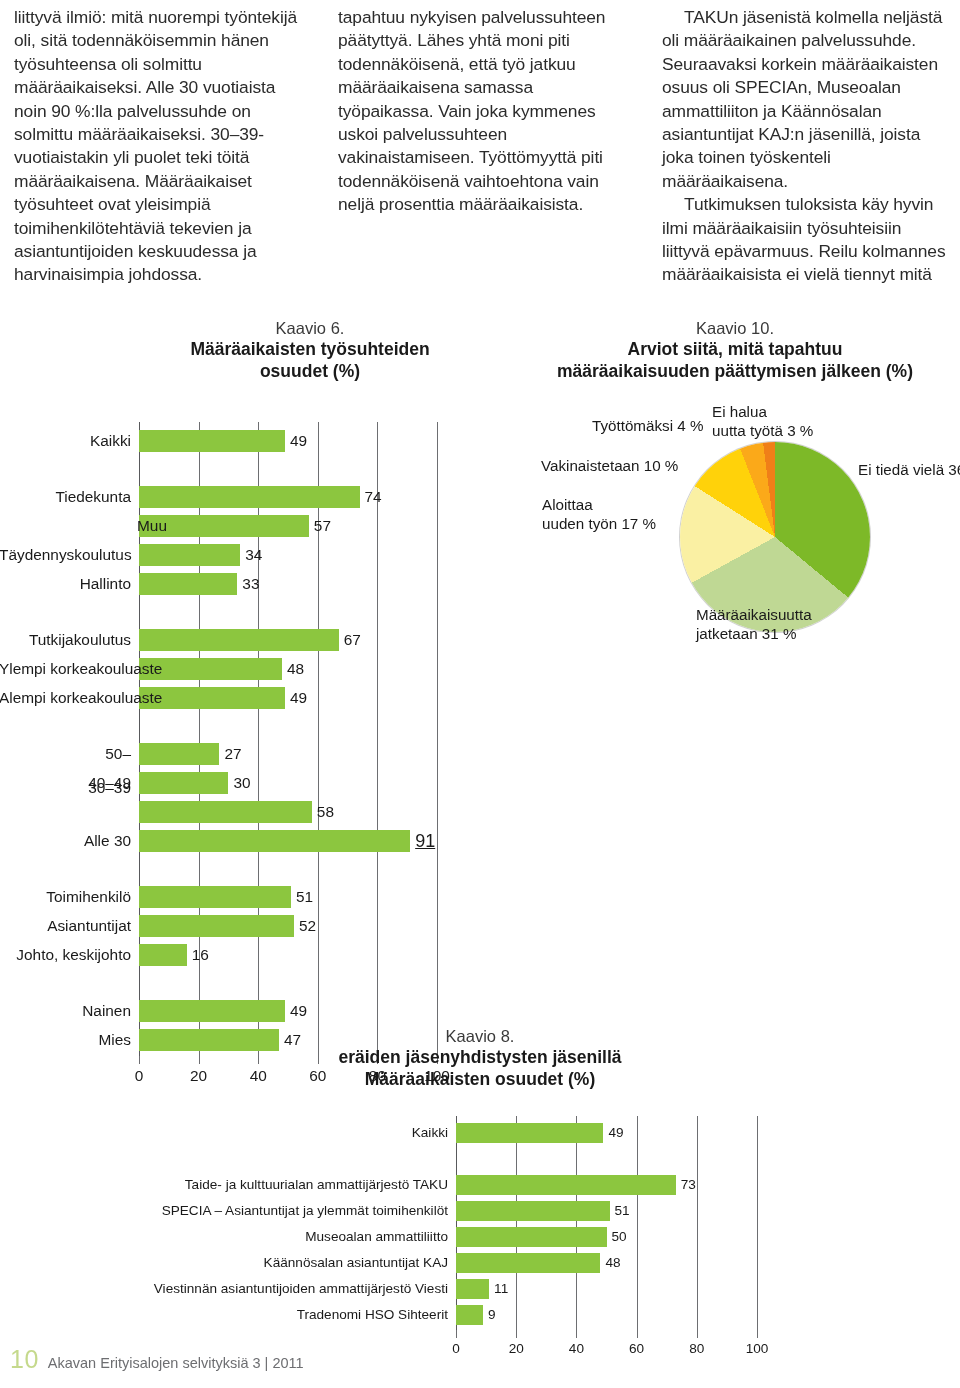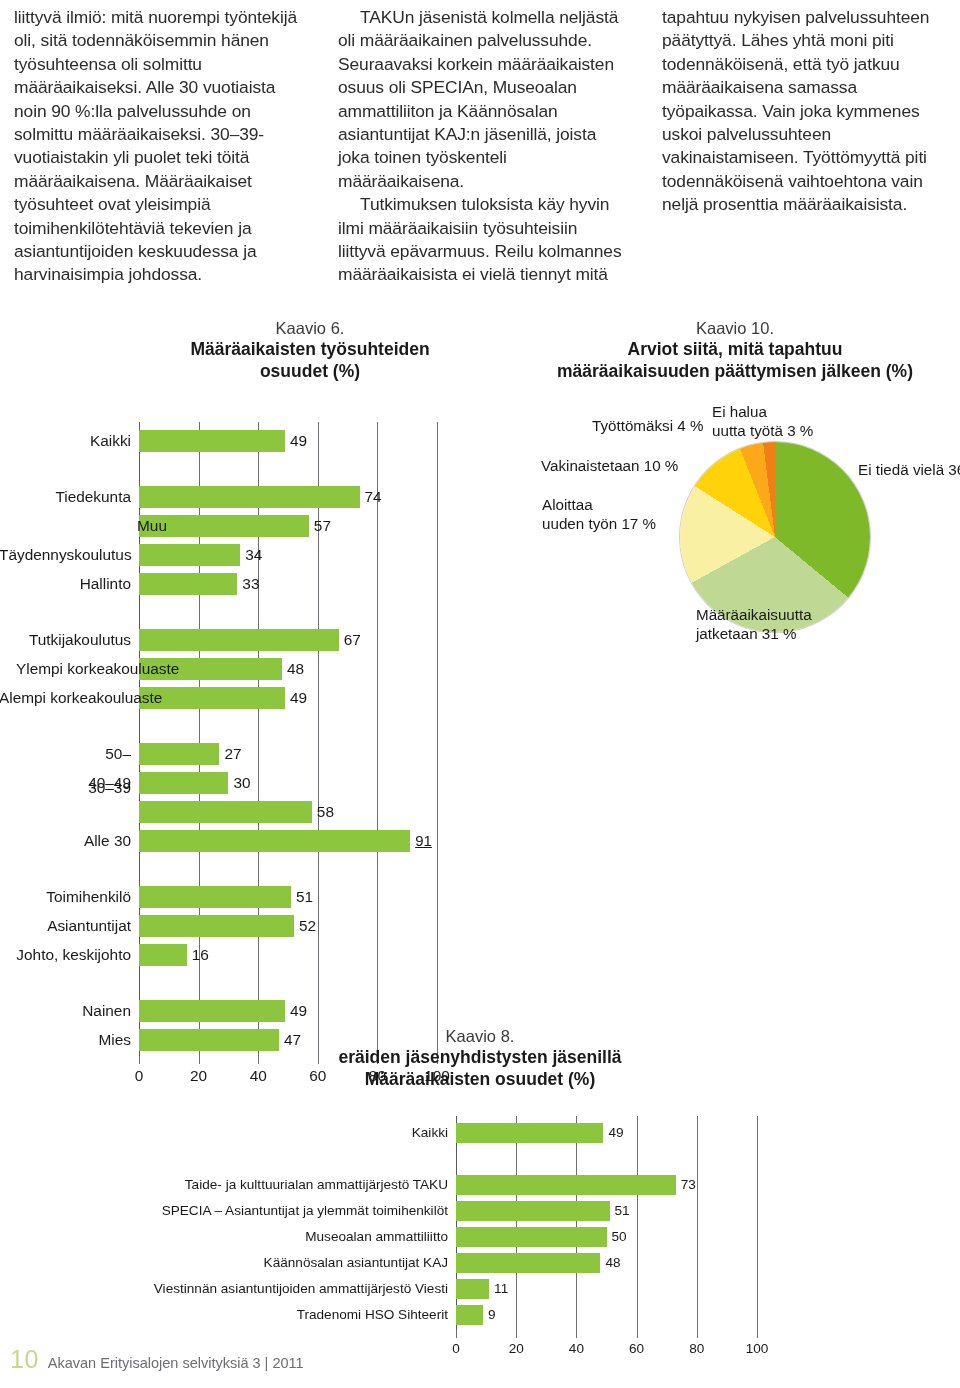--- a/index.html
+++ b/index.html
@@ -133,25 +133,25 @@
   }
 </style>
 </head>
 <body>
 
 <div class="article">
   <div class="col">
     <p>liittyvä ilmiö: mitä nuorempi työntekijä oli, sitä todennäköisemmin hänen työsuhteensa oli solmittu määräaikaiseksi. Alle 30 vuotiaista noin 90 %:lla palvelussuhde on solmittu määräaikaiseksi. 30–39-vuotiaistakin yli puolet teki töitä määräaikaisena. Määräaikaiset työsuhteet ovat yleisimpiä toimihenkilötehtäviä tekevien ja asiantuntijoiden keskuudessa ja harvinaisimpia johdossa.</p>
   </div>
   <div class="col">
+    <p>tapahtuu nykyisen palvelussuhteen päätyttyä. Lähes yhtä moni piti todennäköisenä, että työ jatkuu määräaikaisena samassa työpaikassa. Vain joka kymmenes uskoi palvelussuhteen vakinaistamiseen. Työttömyyttä piti todennäköisenä vaihtoehtona vain neljä prosenttia määräaikaisista.</p>
+  </div>
+  <div class="col">
     <p class="indent">TAKUn jäsenistä kolmella neljästä oli määräaikainen palvelussuhde. Seuraavaksi korkein määräaikaisten osuus oli SPECIAn, Museoalan ammattiliiton ja Käännösalan asiantuntijat KAJ:n jäsenillä, joista joka toinen työskenteli määräaikaisena.</p>
     <p class="indent">Tutkimuksen tuloksista käy hyvin ilmi määräaikaisiin työsuhteisiin liittyvä epävarmuus. Reilu kolmannes määräaikaisista ei vielä tiennyt mitä</p>
-  </div>
-  <div class="col">
-    <p>tapahtuu nykyisen palvelussuhteen päätyttyä. Lähes yhtä moni piti todennäköisenä, että työ jatkuu määräaikaisena samassa työpaikassa. Vain joka kymmenes uskoi palvelussuhteen vakinaistamiseen. Työttömyyttä piti todennäköisenä vaihtoehtona vain neljä prosenttia määräaikaisista.</p>
   </div>
 </div>
 
 <div class="caption" style="position:absolute; left:100px; top:318px; width:420px;">
   <div class="kaavio">Kaavio 6.</div>
   <div class="ctitle">Määräaikaisten työsuhteiden</div>
   <div class="ctitle">osuudet (%)</div>
 </div>
 
 <div class="caption" style="position:absolute; left:520px; top:318px; width:430px;">
@@ -179,37 +179,37 @@
     <div class="bar" style="left: 139px; top: 543.5px; width: 101.32px; height: 22px; background: rgb(140, 198, 63);"></div>
     <div class="bar-label" style="right: 0px; left: -1px; width: 132px; top: 543.5px; line-height: 22px; font-size: 15.4px;">Täydennyskoulutus</div>
     <div class="bar-value" style="left: 245.32px; top: 543.5px; line-height: 22px; font-size: 15.4px;">34</div>
     <div class="bar" style="left: 139px; top: 572.5px; width: 98.34px; height: 22px; background: rgb(140, 198, 63);"></div>
     <div class="bar-label" style="right: 0px; left: -1px; width: 132px; top: 572.5px; line-height: 22px; font-size: 15.4px;">Hallinto</div>
     <div class="bar-value" style="left: 242.34px; top: 572.5px; line-height: 22px; font-size: 15.4px;">33</div>
     <div class="bar" style="left: 139px; top: 628.5px; width: 199.66px; height: 22px; background: rgb(140, 198, 63);"></div>
     <div class="bar-label" style="right: 0px; left: -1px; width: 132px; top: 628.5px; line-height: 22px; font-size: 15.4px;">Tutkijakoulutus</div>
     <div class="bar-value" style="left: 343.66px; top: 628.5px; line-height: 22px; font-size: 15.4px;">67</div>
     <div class="bar" style="left: 139px; top: 657.5px; width: 143.04px; height: 22px; background: rgb(140, 198, 63);"></div>
-    <div class="bar-label" style="right: 0px; left: -1px; width: 132px; top: 657.5px; line-height: 22px; font-size: 15.4px; padding-left: 17px;">Ylempi korkeakouluaste</div>
+    <div class="bar-label" style="right: 0px; left: -1px; width: 132px; top: 657.5px; line-height: 22px; font-size: 15.4px;">Ylempi korkeakouluaste</div>
     <div class="bar-value" style="left: 287.04px; top: 657.5px; line-height: 22px; font-size: 15.4px;">48</div>
     <div class="bar" style="left: 139px; top: 686.5px; width: 146.02px; height: 22px; background: rgb(140, 198, 63);"></div>
     <div class="bar-label" style="right: 0px; left: -1px; width: 132px; top: 686.5px; line-height: 22px; font-size: 15.4px;">Alempi korkeakouluaste</div>
     <div class="bar-value" style="left: 290.02px; top: 686.5px; line-height: 22px; font-size: 15.4px;">49</div>
     <div class="bar" style="left: 139px; top: 742.5px; width: 80.46px; height: 22px; background: rgb(140, 198, 63);"></div>
     <div class="bar-label" style="right: 0px; left: -1px; width: 132px; top: 742.5px; line-height: 22px; font-size: 15.4px;">50–</div>
     <div class="bar-value" style="left: 224.46px; top: 742.5px; line-height: 22px; font-size: 15.4px;">27</div>
     <div class="bar" style="left: 139px; top: 771.5px; width: 89.4px; height: 22px; background: rgb(140, 198, 63);"></div>
     <div class="bar-label" style="right: 0px; left: -1px; width: 132px; top: 771.5px; line-height: 22px; font-size: 15.4px;">40–49</div>
     <div class="bar-value" style="left: 233.4px; top: 771.5px; line-height: 22px; font-size: 15.4px;">30</div>
     <div class="bar" style="left: 139px; top: 800.5px; width: 172.84px; height: 22px; background: rgb(140, 198, 63);"></div>
     <div class="bar-label" style="right: 0px; left: -1px; width: 132px; top: 777px; line-height: 22px; font-size: 15.4px;">30–39</div>
     <div class="bar-value" style="left: 316.84px; top: 800.5px; line-height: 22px; font-size: 15.4px;">58</div>
     <div class="bar" style="left: 139px; top: 829.5px; width: 271.18px; height: 22px; background: rgb(140, 198, 63);"></div>
     <div class="bar-label" style="right: 0px; left: -1px; width: 132px; top: 829.5px; line-height: 22px; font-size: 15.4px;">Alle 30</div>
-    <div class="bar-value" style="left: 415.18px; top: 829.5px; line-height: 22px; font-size: 15px; text-decoration: underline;">91</div>
+    <div class="bar-value" style="left: 415.18px; top: 829.5px; line-height: 22px; font-size: 18px; text-decoration: underline;">91</div>
     <div class="bar" style="left: 139px; top: 885.5px; width: 151.98px; height: 22px; background: rgb(140, 198, 63);"></div>
     <div class="bar-label" style="right: 0px; left: -1px; width: 132px; top: 885.5px; line-height: 22px; font-size: 15.4px;">Toimihenkilö</div>
     <div class="bar-value" style="left: 295.98px; top: 885.5px; line-height: 22px; font-size: 15.4px;">51</div>
     <div class="bar" style="left: 139px; top: 914.5px; width: 154.96px; height: 22px; background: rgb(140, 198, 63);"></div>
     <div class="bar-label" style="right: 0px; left: -1px; width: 132px; top: 914.5px; line-height: 22px; font-size: 15.4px;">Asiantuntijat</div>
     <div class="bar-value" style="left: 298.96px; top: 914.5px; line-height: 22px; font-size: 15.4px;">52</div>
     <div class="bar" style="left: 139px; top: 943.5px; width: 47.68px; height: 22px; background: rgb(140, 198, 63);"></div>
     <div class="bar-label" style="right: 0px; left: -1px; width: 132px; top: 943.5px; line-height: 22px; font-size: 15.4px;">Johto, keskijohto</div>
     <div class="bar-value" style="left: 191.68px; top: 943.5px; line-height: 22px; font-size: 15.4px;">16</div>
     <div class="bar" style="left: 139px; top: 999.5px; width: 146.02px; height: 22px; background: rgb(140, 198, 63);"></div>

